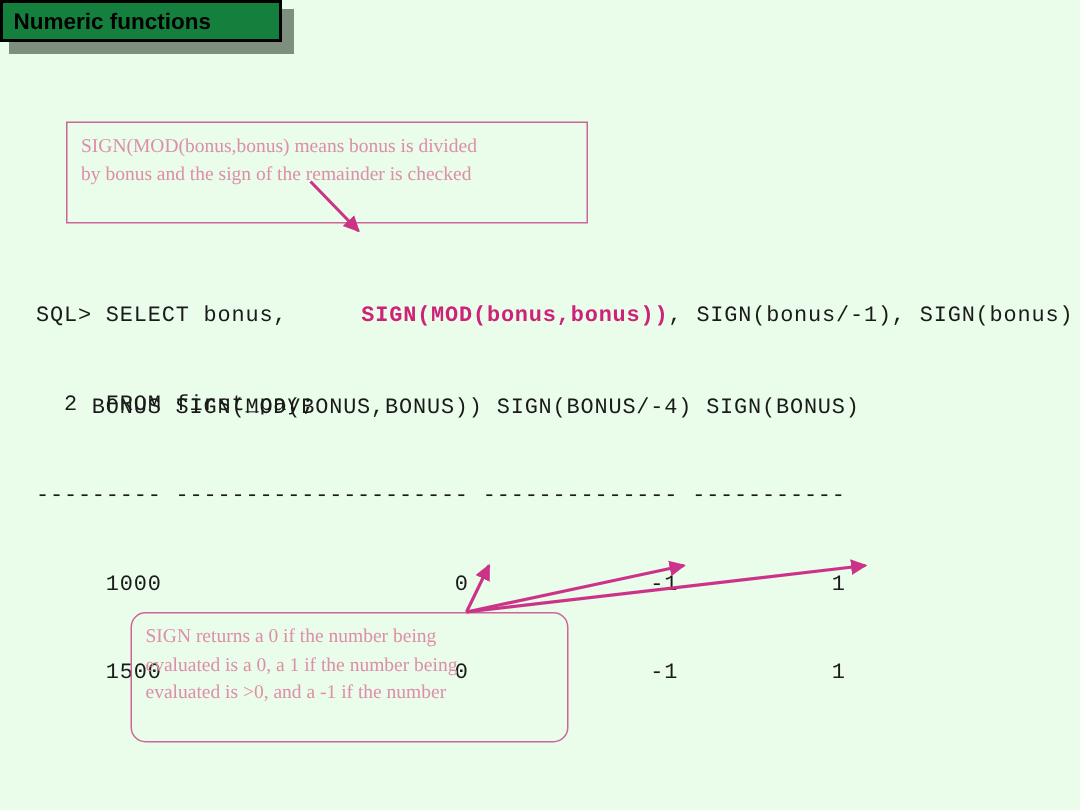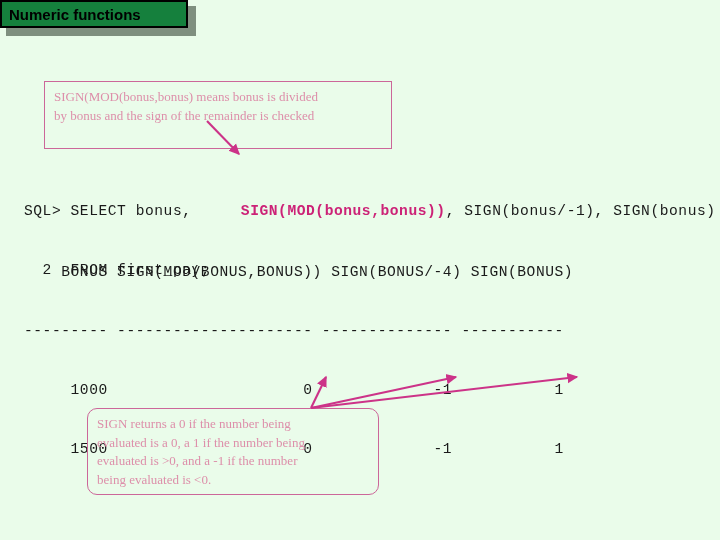--- a/index.html
+++ b/index.html
@@ -150,21 +150,20 @@
     <span class="row">     1500                     0             -1           1</span>
     
     
     
   </div>
 
   <div class="callout" id="callout-bottom">
     <span class="line">SIGN returns a 0 if the number being</span>
     <span class="line">evaluated is a 0, a 1 if the number being</span>
     <span class="line">evaluated is &gt;0, and a -1 if the number</span>
-    <span class="line">being evaluated is &lt;0.</span>
   </div>
 
   <svg id="arrows" viewBox="0 0 720 540" xmlns="http://www.w3.org/2000/svg">
     <defs>
       <marker id="ah" markerWidth="6" markerHeight="6" refX="4.6" refY="3" orient="auto" markerUnits="strokeWidth">
         <path d="M0,0.5 L5.2,3 L0,5.5 z" fill="#cc3388"></path>
       </marker>
     </defs>
     <g id="arrow-group" stroke="#cc3388" stroke-width="2.1" fill="none">
         <line x1="207" y1="121" x2="239" y2="154" marker-end="url(#ah)"></line>

